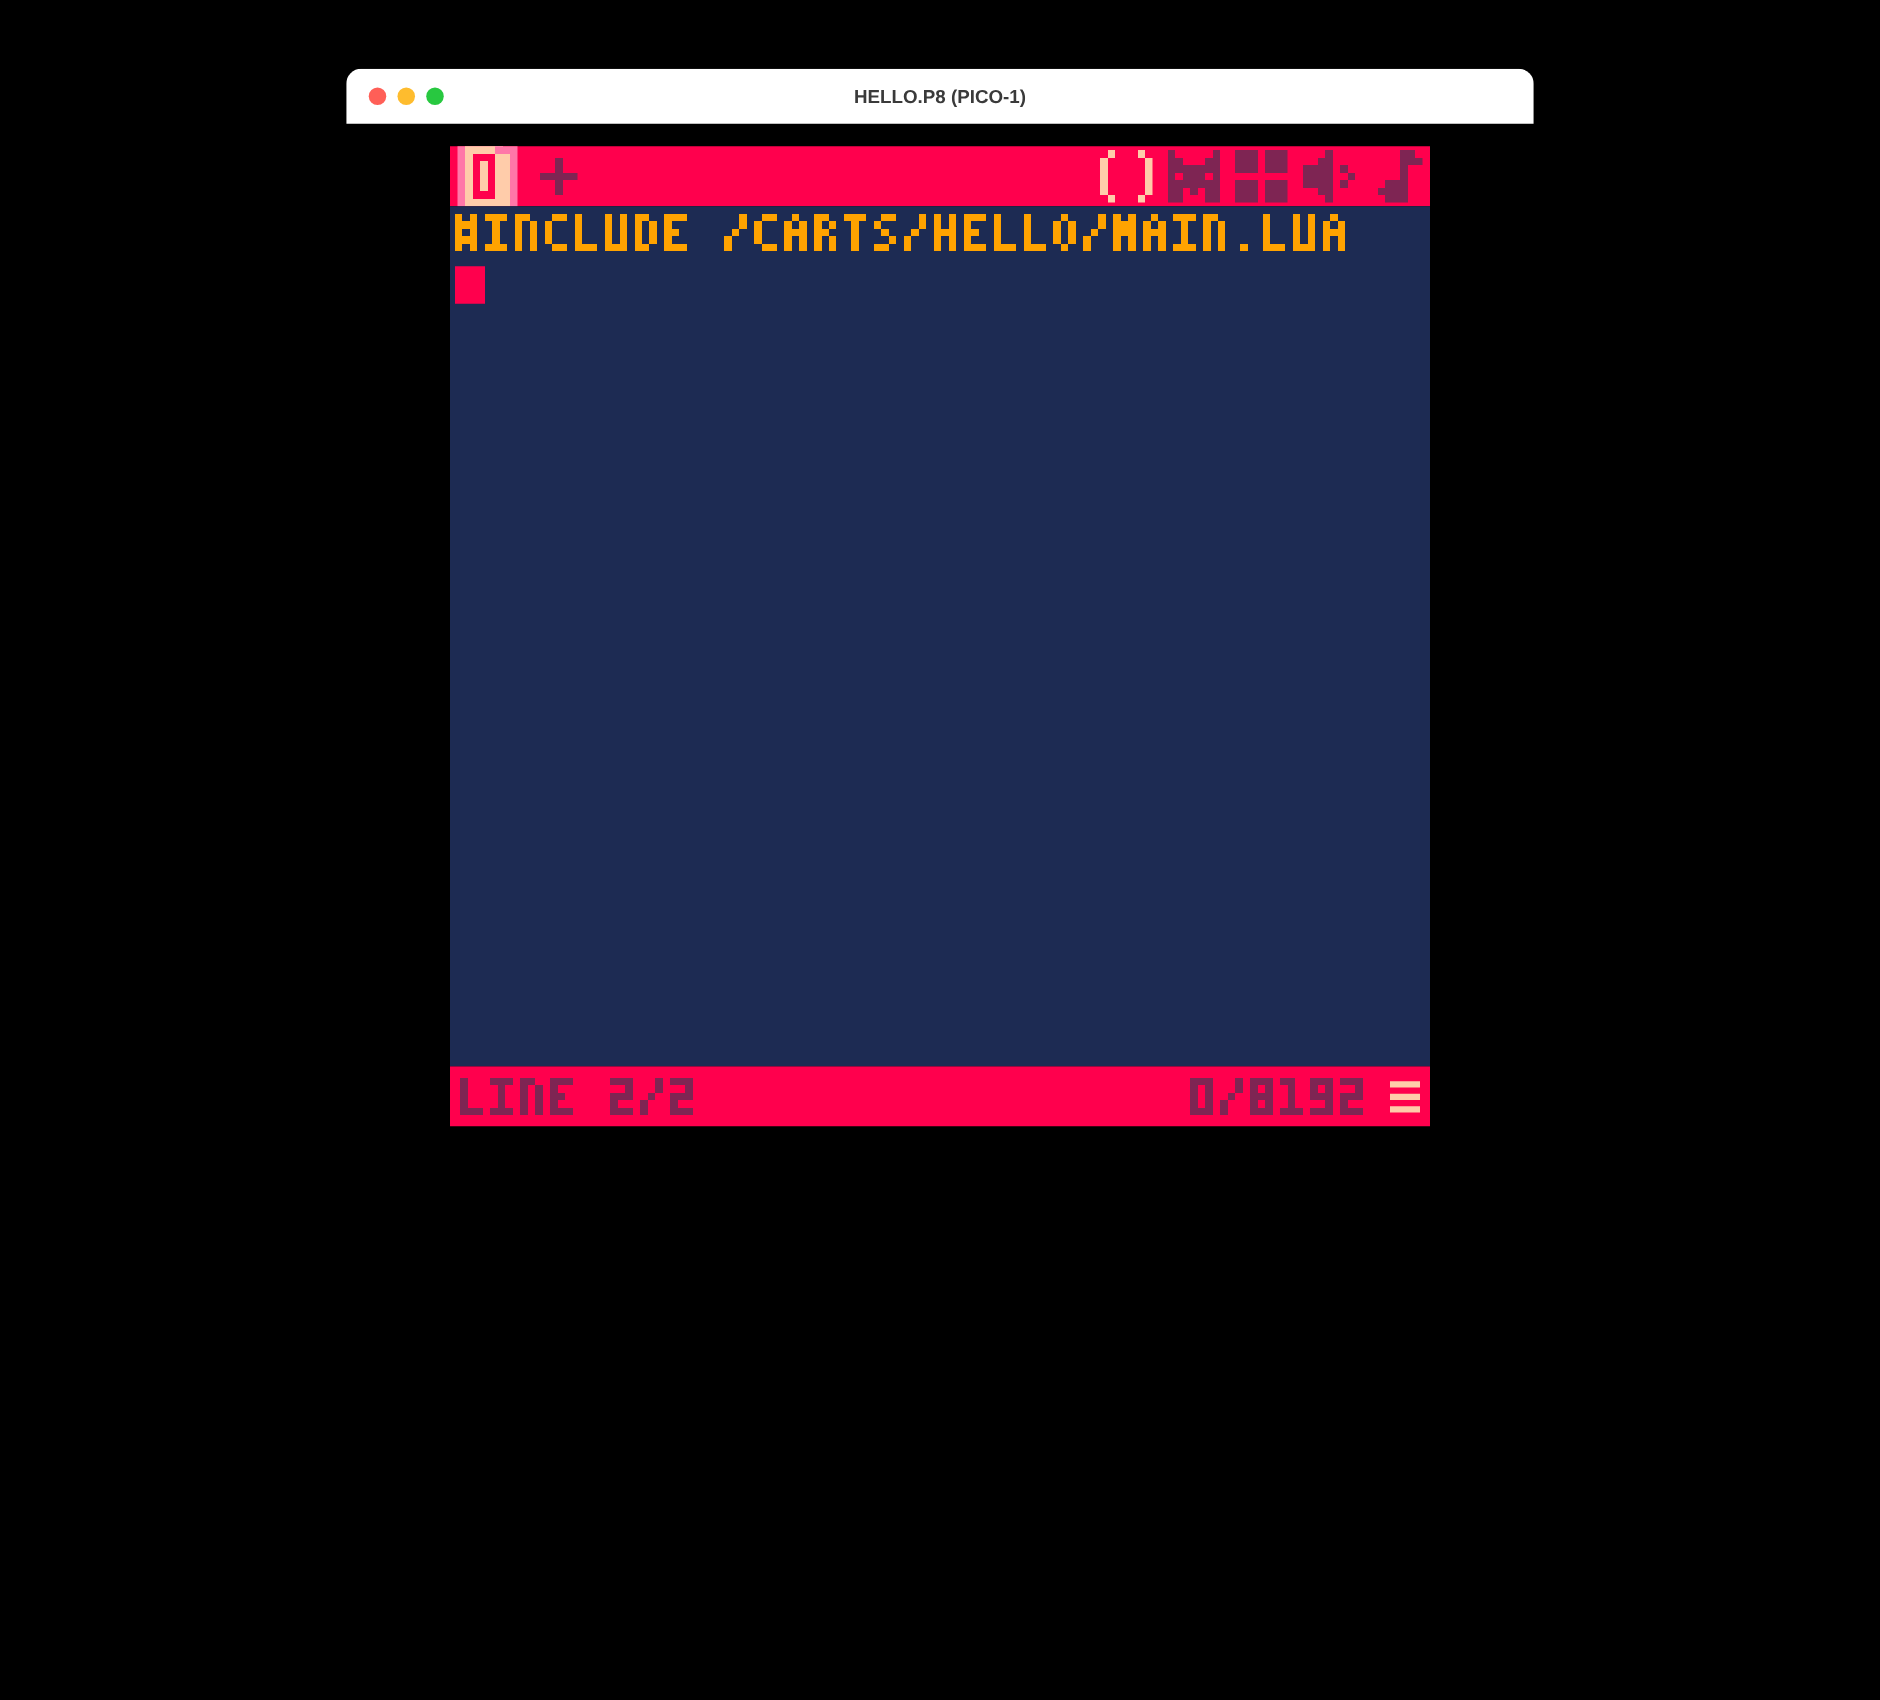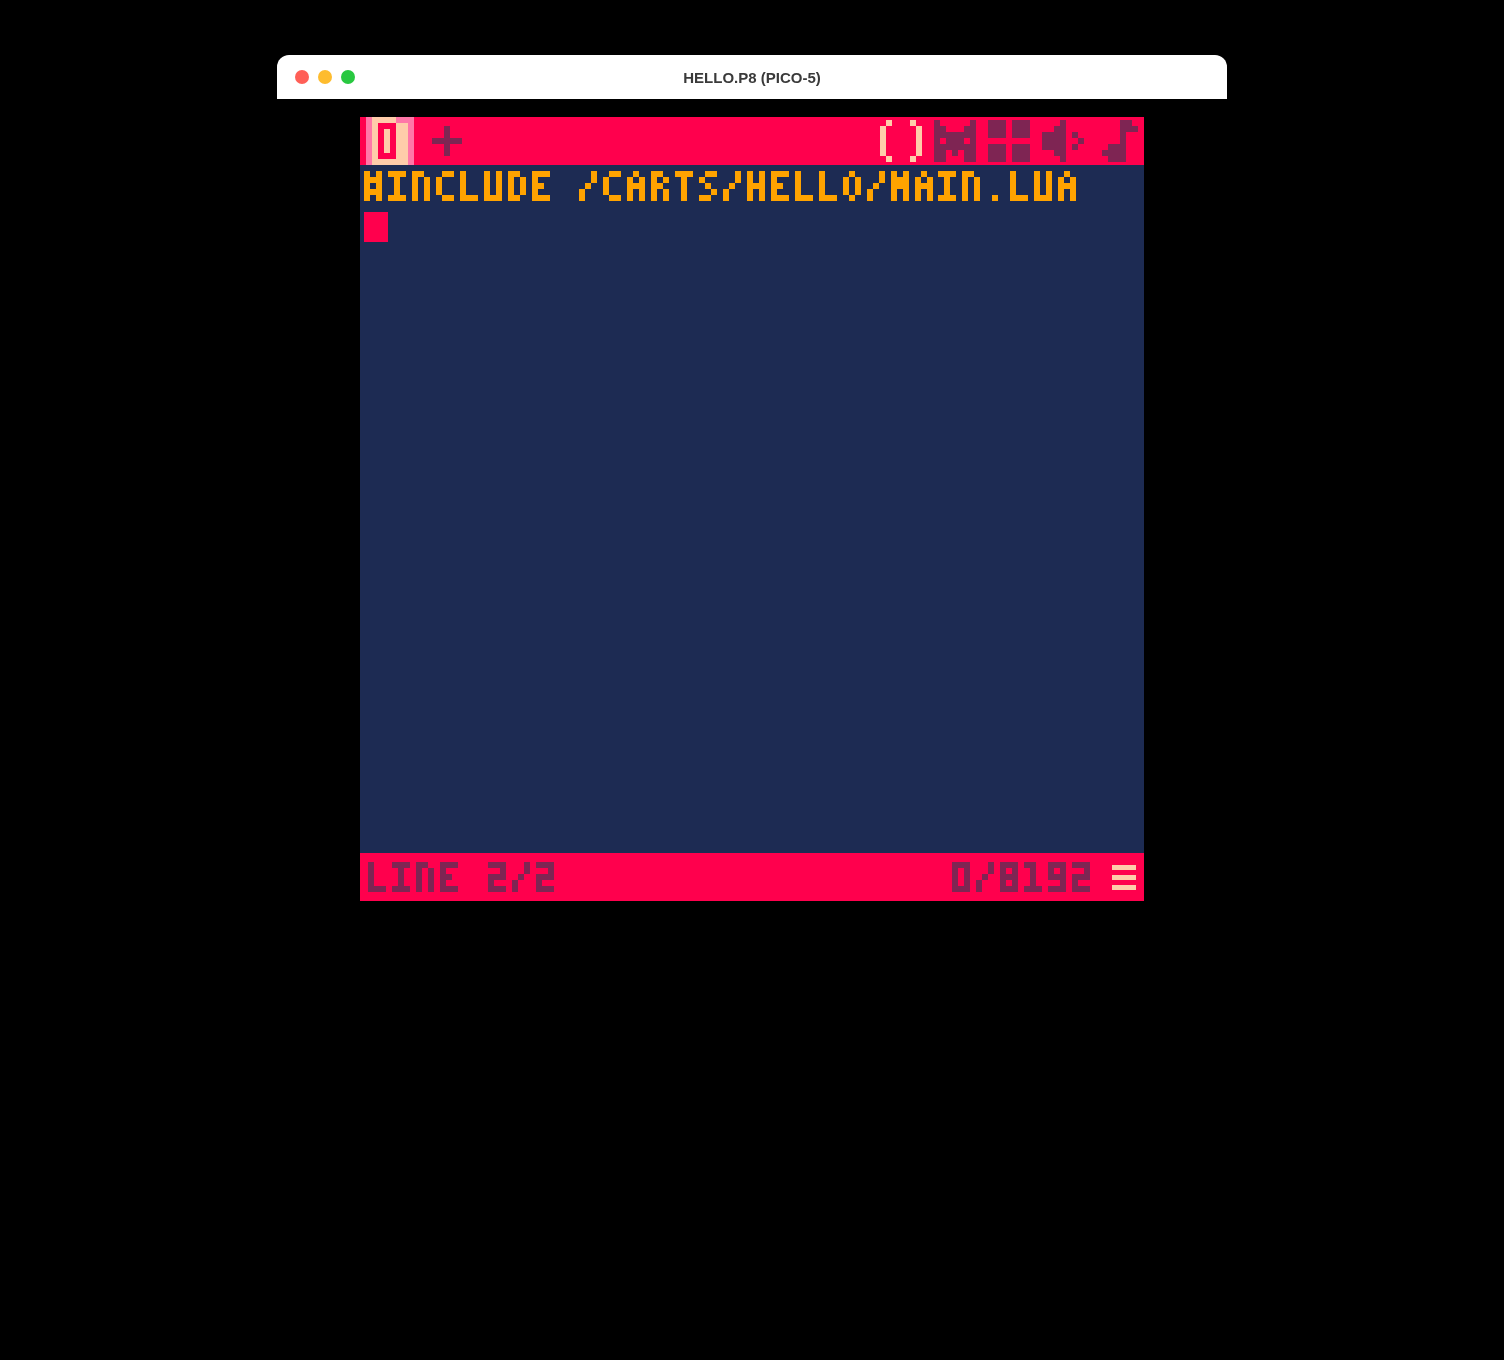--- a/index.html
+++ b/index.html
@@ -152,21 +152,21 @@
 </head>
 <body>
 
 <div class="window">
   <div class="titlebar">
     <div class="traffic-lights">
       <div class="traffic-light tl-close"></div>
       <div class="traffic-light tl-min"></div>
       <div class="traffic-light tl-max"></div>
     </div>
-    <div class="window-title">HELLO.P8 (PICO-5)</div>
+    <div class="window-title">HELLO.P8 (PICO-1)</div>
   </div>
 
   <div class="pico-area">
     <div class="pico-screen">
 
       <div class="toolbar">
         <div class="toolbar-left">
           <div class="tab-badge">
             <svg width="48" height="48" viewBox="0 0 8 8" shape-rendering="crispEdges">
               <rect x="1" y="0" width="5" height="8" fill="#ffccaa"></rect>

